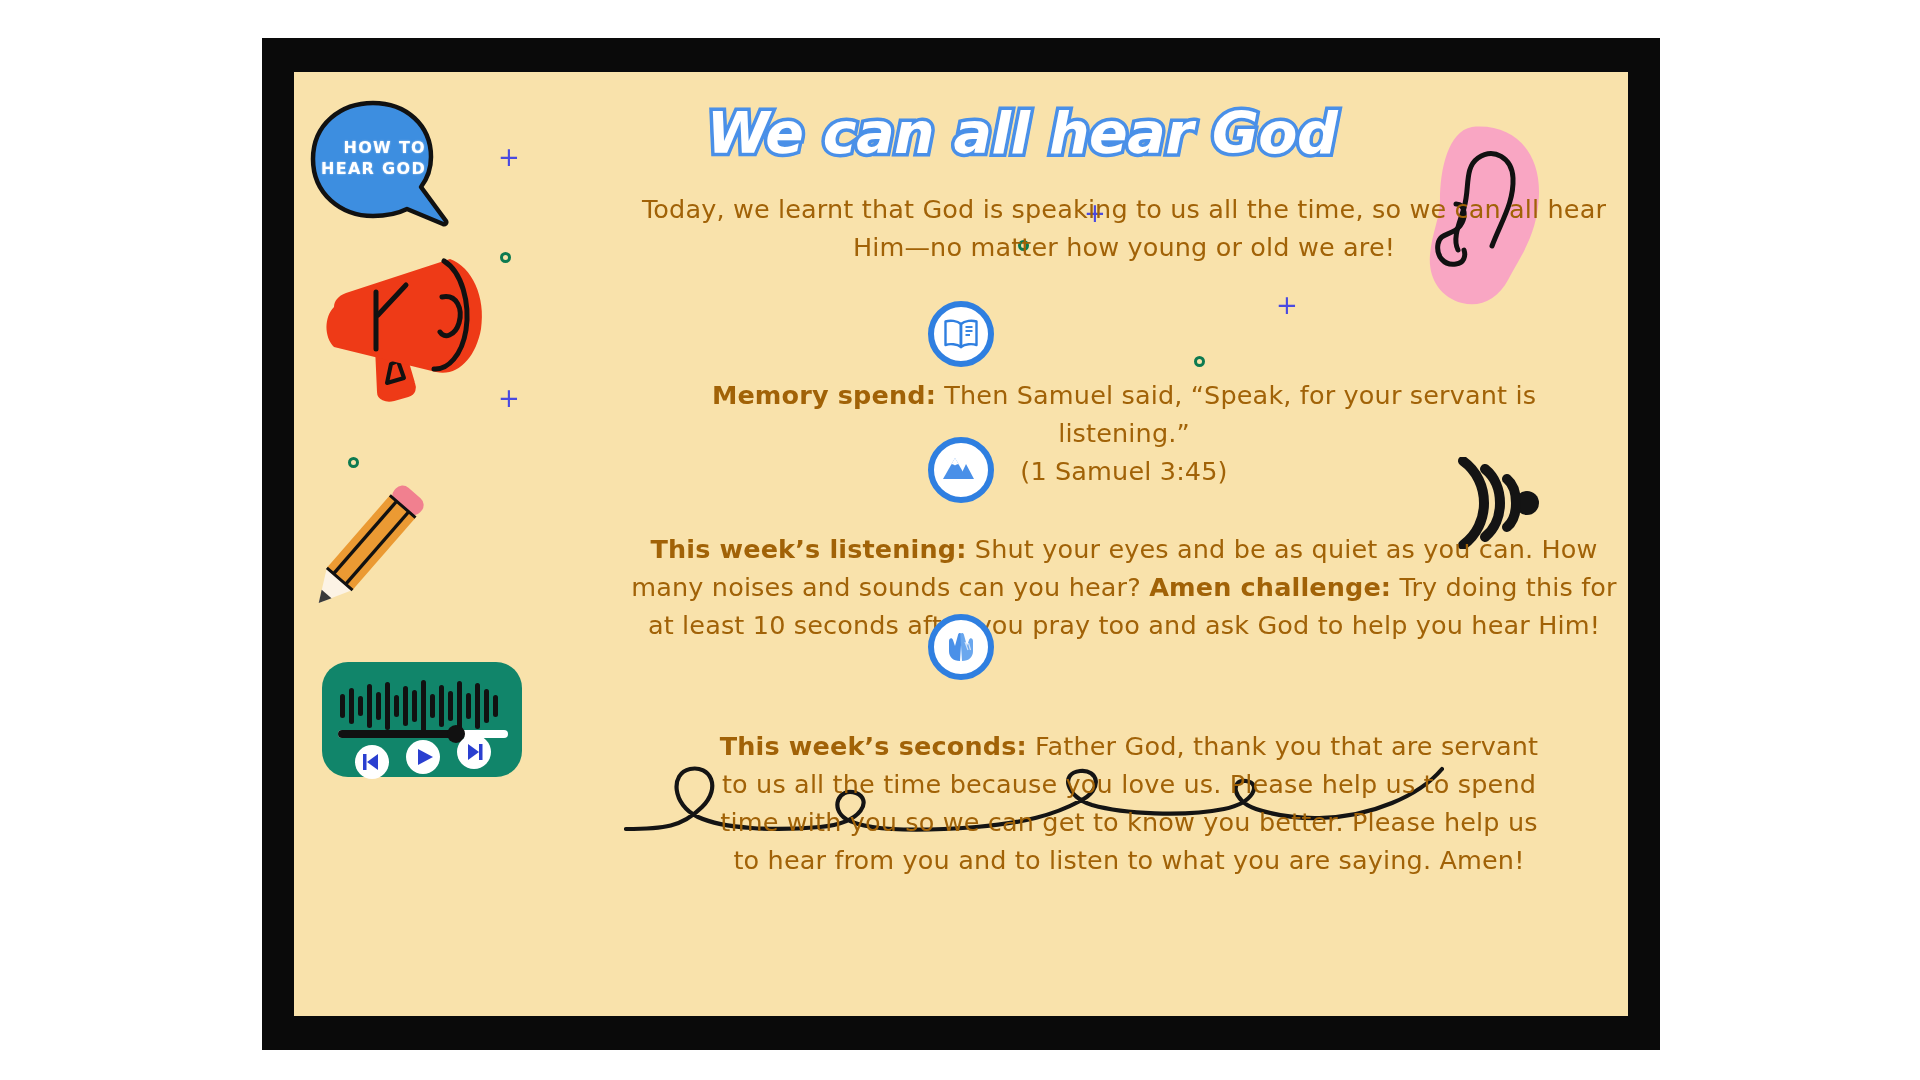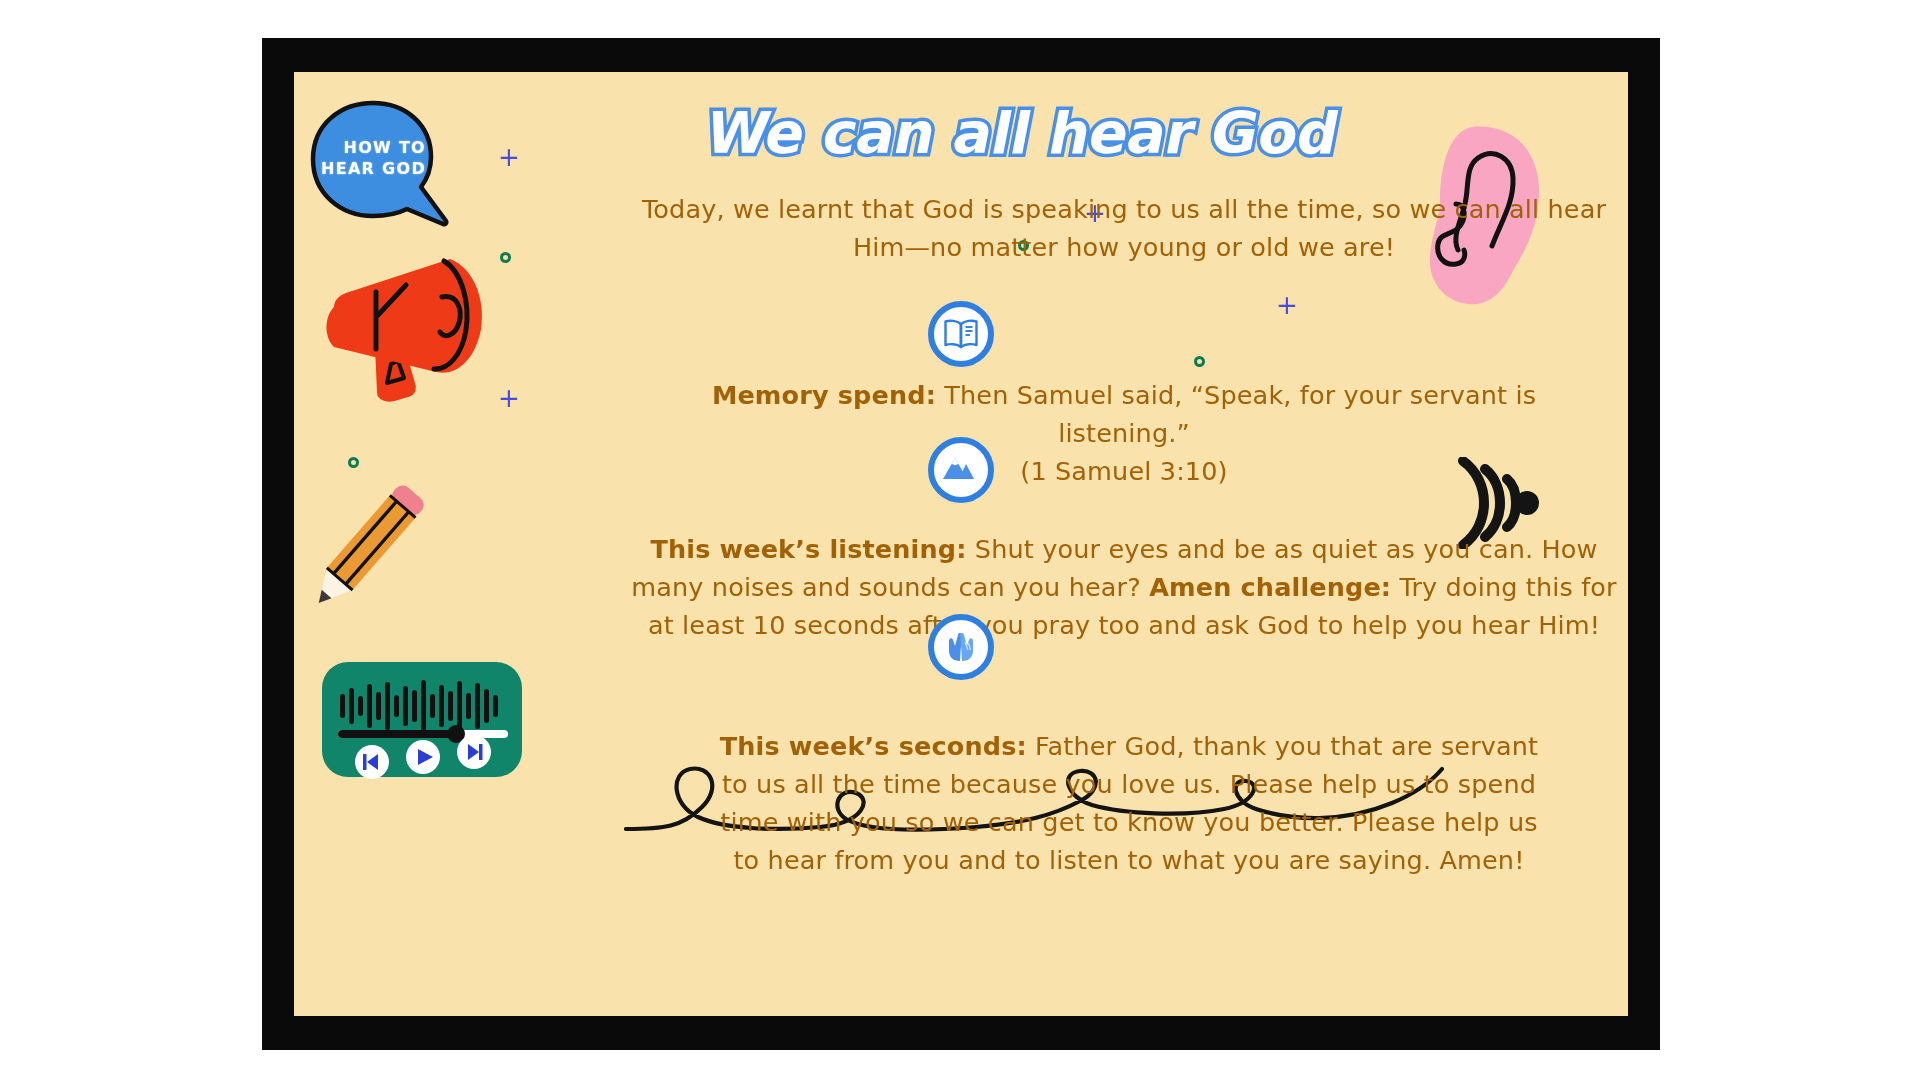--- a/index.html
+++ b/index.html
@@ -196,21 +196,21 @@
         <path d="M19 6 C23 2.5 30 2 34.5 3.5 L34.5 27 C30 25.5 23 26 19 29 Z" fill="#ffffff" stroke="#2f7fe0" stroke-width="2.4" stroke-linejoin="round"></path>
         <line x1="19" y1="6" x2="19" y2="29" stroke="#2f7fe0" stroke-width="2.4"></line>
         <line x1="23.5" y1="9" x2="30.5" y2="9" stroke="#2f7fe0" stroke-width="1.9"></line>
         <line x1="23.5" y1="13" x2="30.5" y2="13" stroke="#2f7fe0" stroke-width="1.9"></line>
         <line x1="23.5" y1="17" x2="28" y2="17" stroke="#2f7fe0" stroke-width="1.9"></line>
       </svg>
     </div>
 
     <div class="body-text" id="verse-text">
       <b>Memory spend:</b><span> Then Samuel said, “Speak, for your servant is listening.”</span><br>
-      <span>(1 Samuel 3:10)</span>
+      <span>(1 Samuel 3:45)</span>
     </div>
 
     <div class="round-icon" id="icon-mountain">
       <svg width="38" height="30" viewBox="0 0 38 30">
         <path d="M24 9 L32 24 L17 24 Z" fill="#4a90e8"></path>
         <path d="M13 3 L25 24 L1 24 Z" fill="#4a90e8"></path>
         <path d="M13 3 L16.8 9.6 C15.6 8.8 14 9.8 13 10.4 C12 9.8 10.4 8.8 9.2 9.6 Z" fill="#ffffff"></path>
       </svg>
     </div>
 

